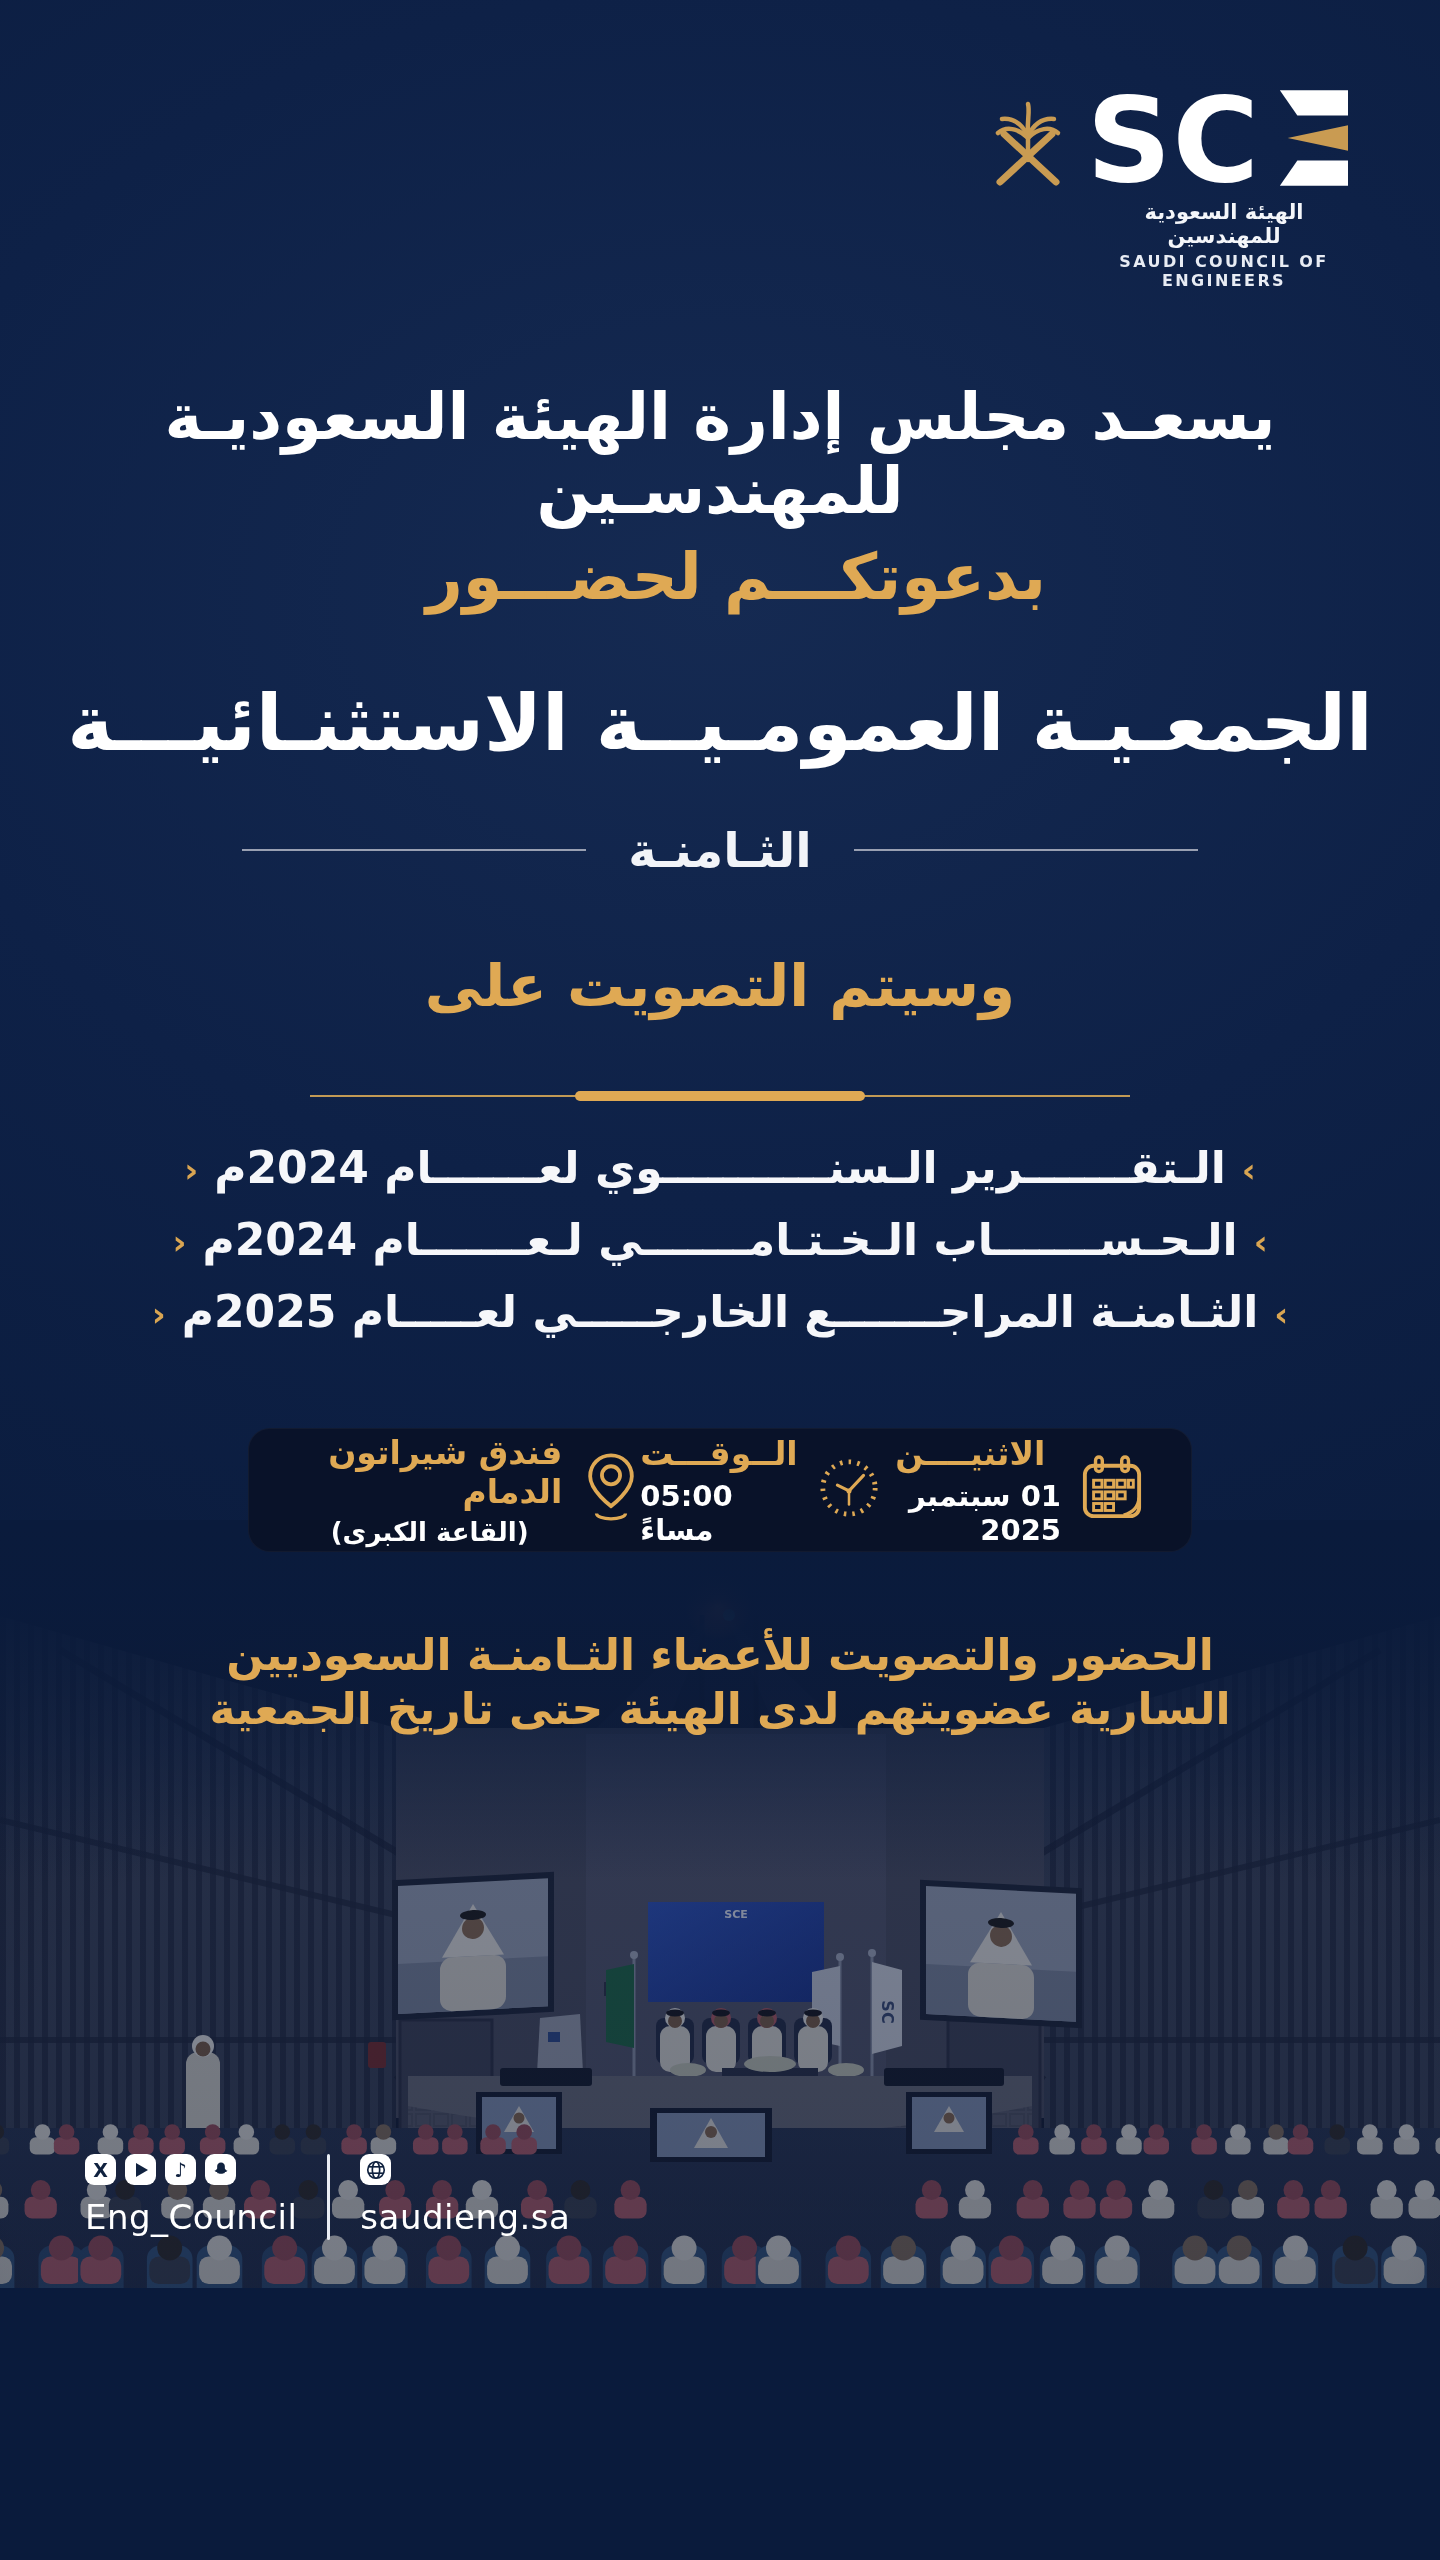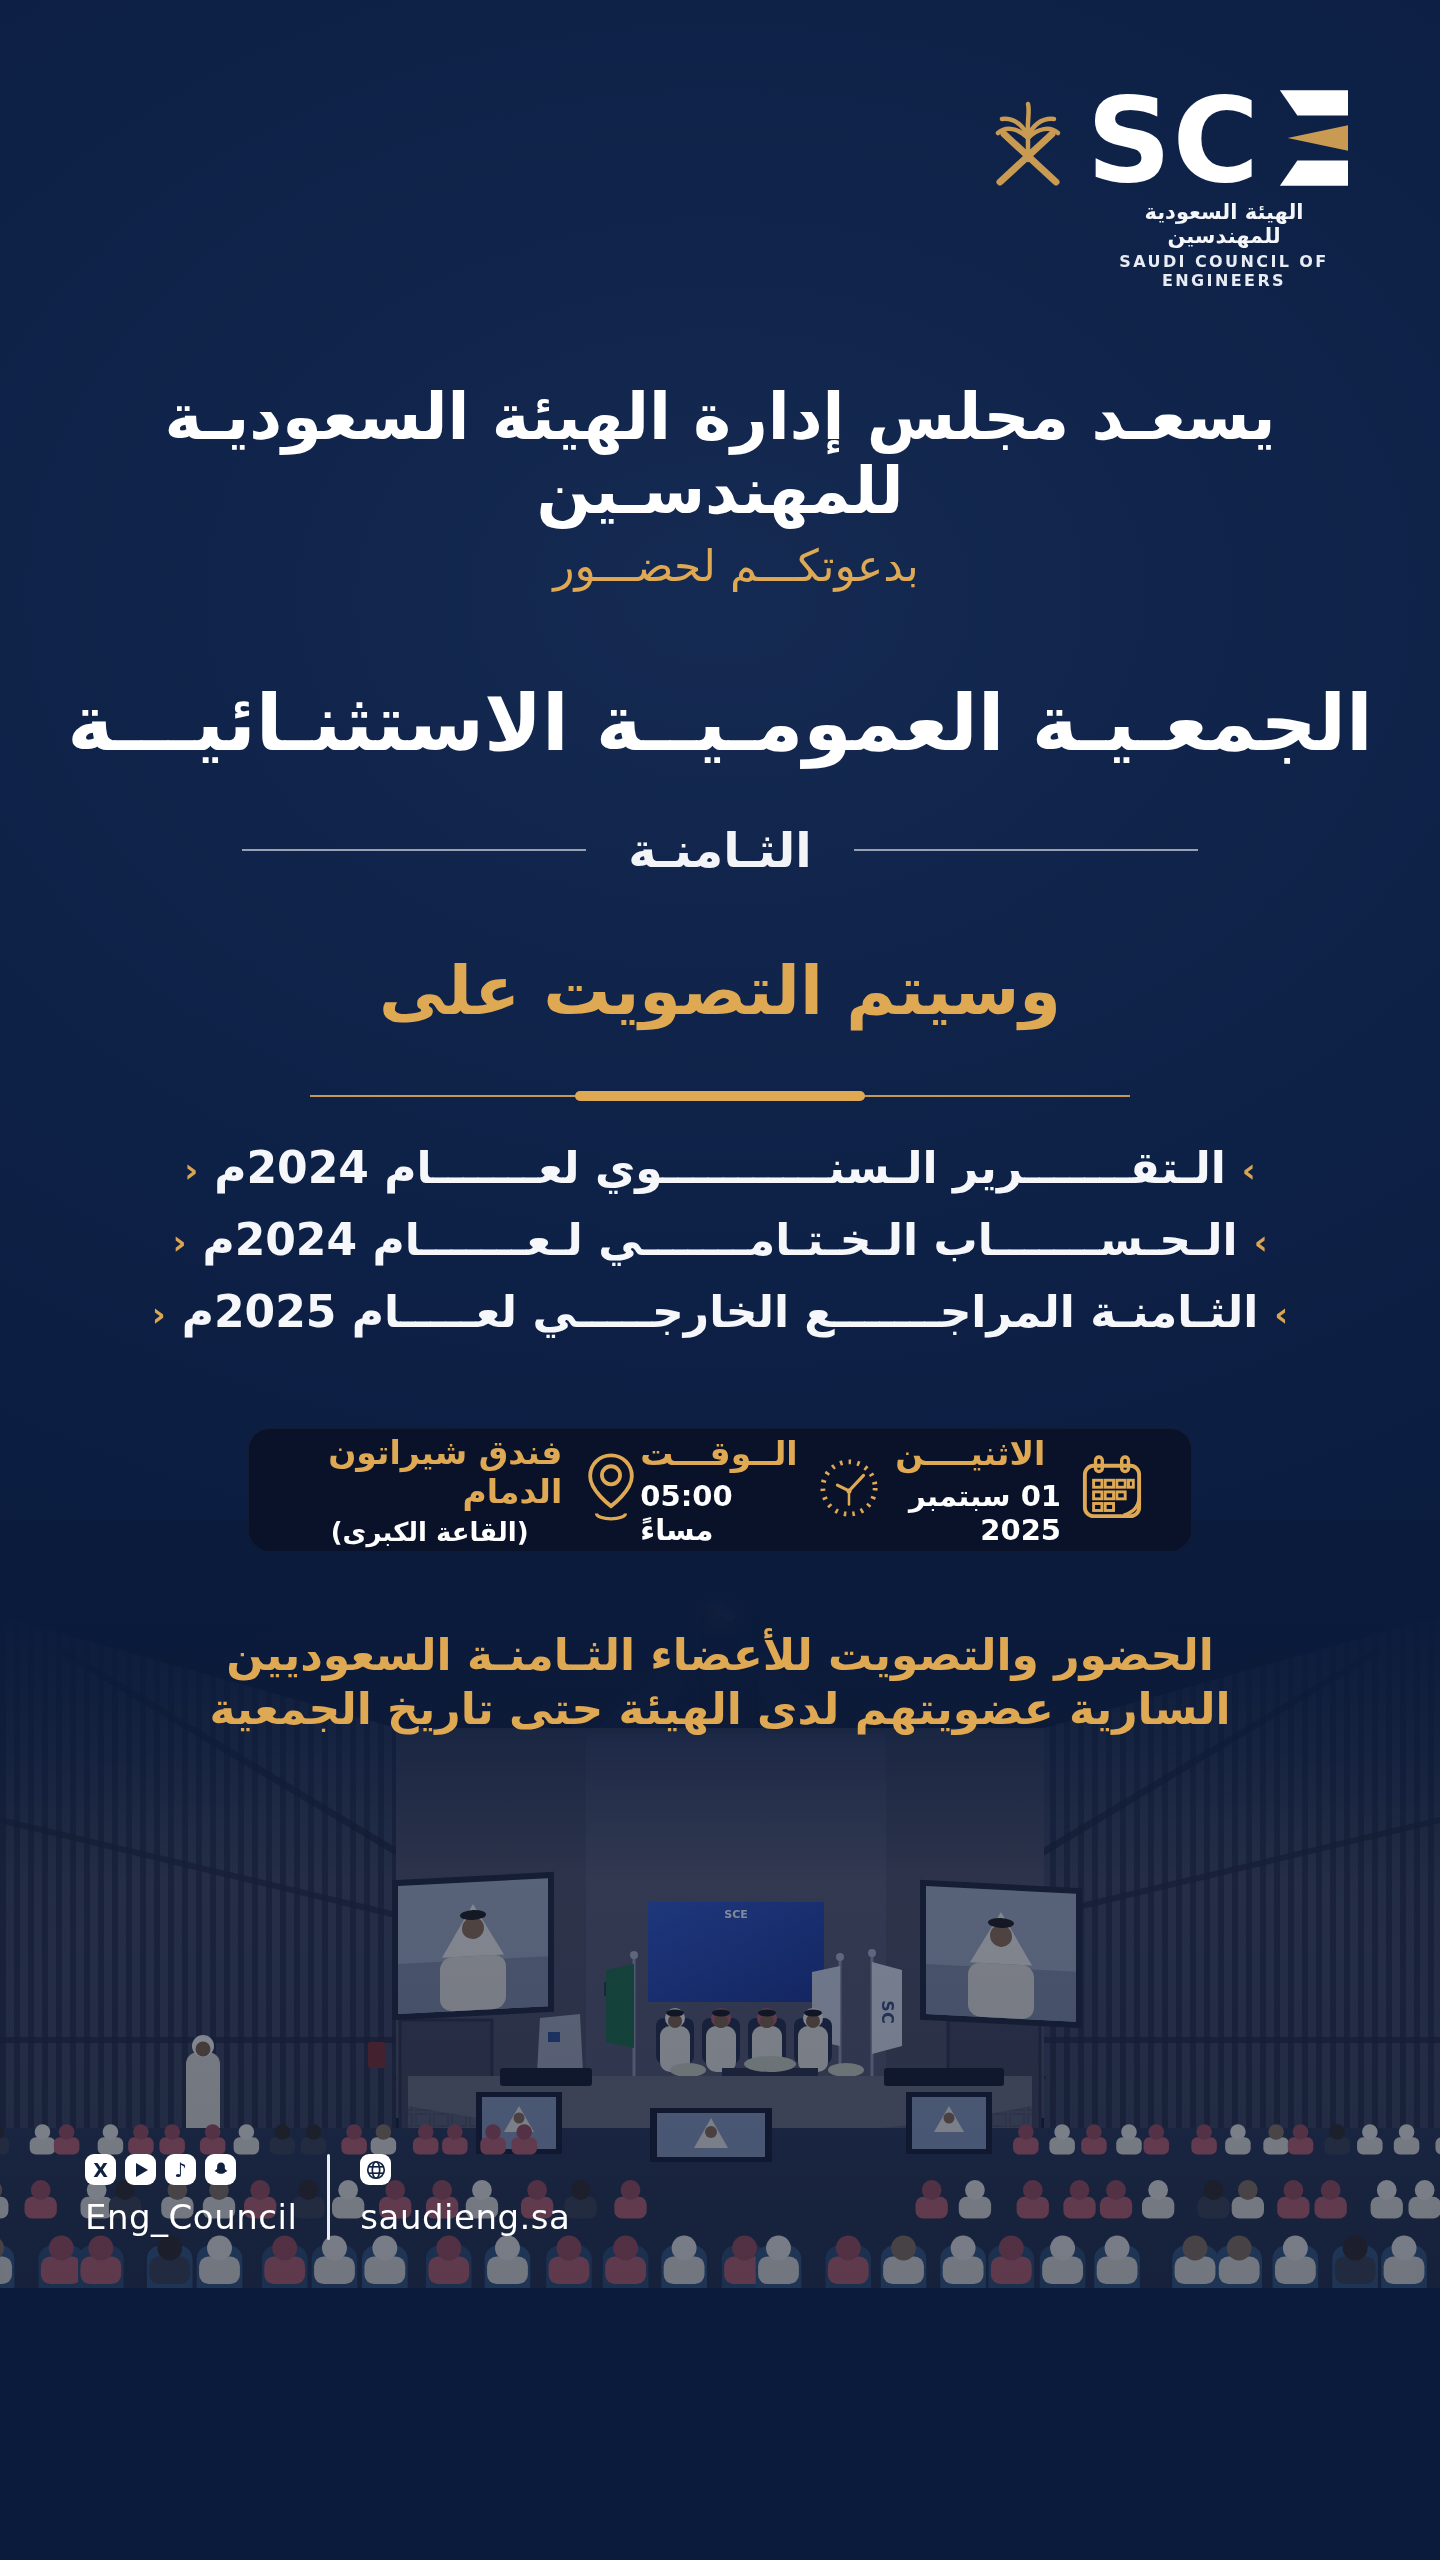--- a/index.html
+++ b/index.html
@@ -16,26 +16,26 @@
   
   .brand{position:absolute;top:88px;right:92px;z-index:2;display:flex;flex-direction:column;align-items:flex-end;}
   .brand-row{display:flex;align-items:center;gap:14px;direction:ltr;}
   .brand-sc{font-size:118px;font-weight:700;line-height:.8;letter-spacing:1px;color:#fff;}
   .brand-tags{direction:ltr;width:248px;margin-top:8px;text-align:center;}
   .tag-ar{font-size:21px;font-weight:700;color:#F4F6FA;}
   .tag-en{font-size:16px;letter-spacing:2.4px;color:#E8ECF4;margin-top:4px;font-weight:700;text-align:center;}
   
   .line{position:absolute;left:0;right:0;text-align:center;direction:rtl;z-index:2;}
   .h-white1{top:380px;font-size:64px;font-weight:700;}
-  .h-gold1{top:540px;font-size:44px;font-weight:400;color:#DFA954;padding-left:32px;}
+  .h-gold1{top:540px;font-size:64px;font-weight:700;color:#DFA954;padding-left:32px;}
   .h-white2{top:678px;font-size:78px;font-weight:700;}
   .eighth{top:822px;display:flex;align-items:center;justify-content:center;gap:42px;}
   .eighth .word{font-size:48px;font-weight:700;color:#F2F4F8;}
   .eighth .rule{width:344px;height:2px;background:#99A0B2;}
-  .h-gold2{top:952px;font-size:67px;font-weight:700;color:#DFA954;}
+  .h-gold2{top:952px;font-size:58px;font-weight:700;color:#DFA954;}
   .vote-rule{position:absolute;top:1090px;left:310px;width:820px;height:12px;z-index:2;}
   .vote-rule .thin{position:absolute;top:5px;left:0;right:0;height:2px;background:#C29A55;}
   .vote-rule .thick{position:absolute;top:1px;left:265px;width:290px;height:10px;border-radius:5px;background:#DFA954;}
   
   .agenda{position:absolute;top:1142px;left:0;right:0;z-index:2;direction:rtl;display:flex;flex-direction:column;gap:21px;align-items:center;}
   .agenda-row{display:flex;align-items:center;gap:16px;font-size:44px;font-weight:700;color:#F6F7FA;}
   .chev{color:#D9A552;font-size:34px;font-weight:700;line-height:1;transform:translateY(2px);}
   
   .infobar{position:absolute;top:1428px;left:248px;width:944px;height:124px;z-index:2;direction:rtl;
     background:rgba(9,16,34,.78);border:1px solid rgba(255,255,255,.04);border-radius:22px;

